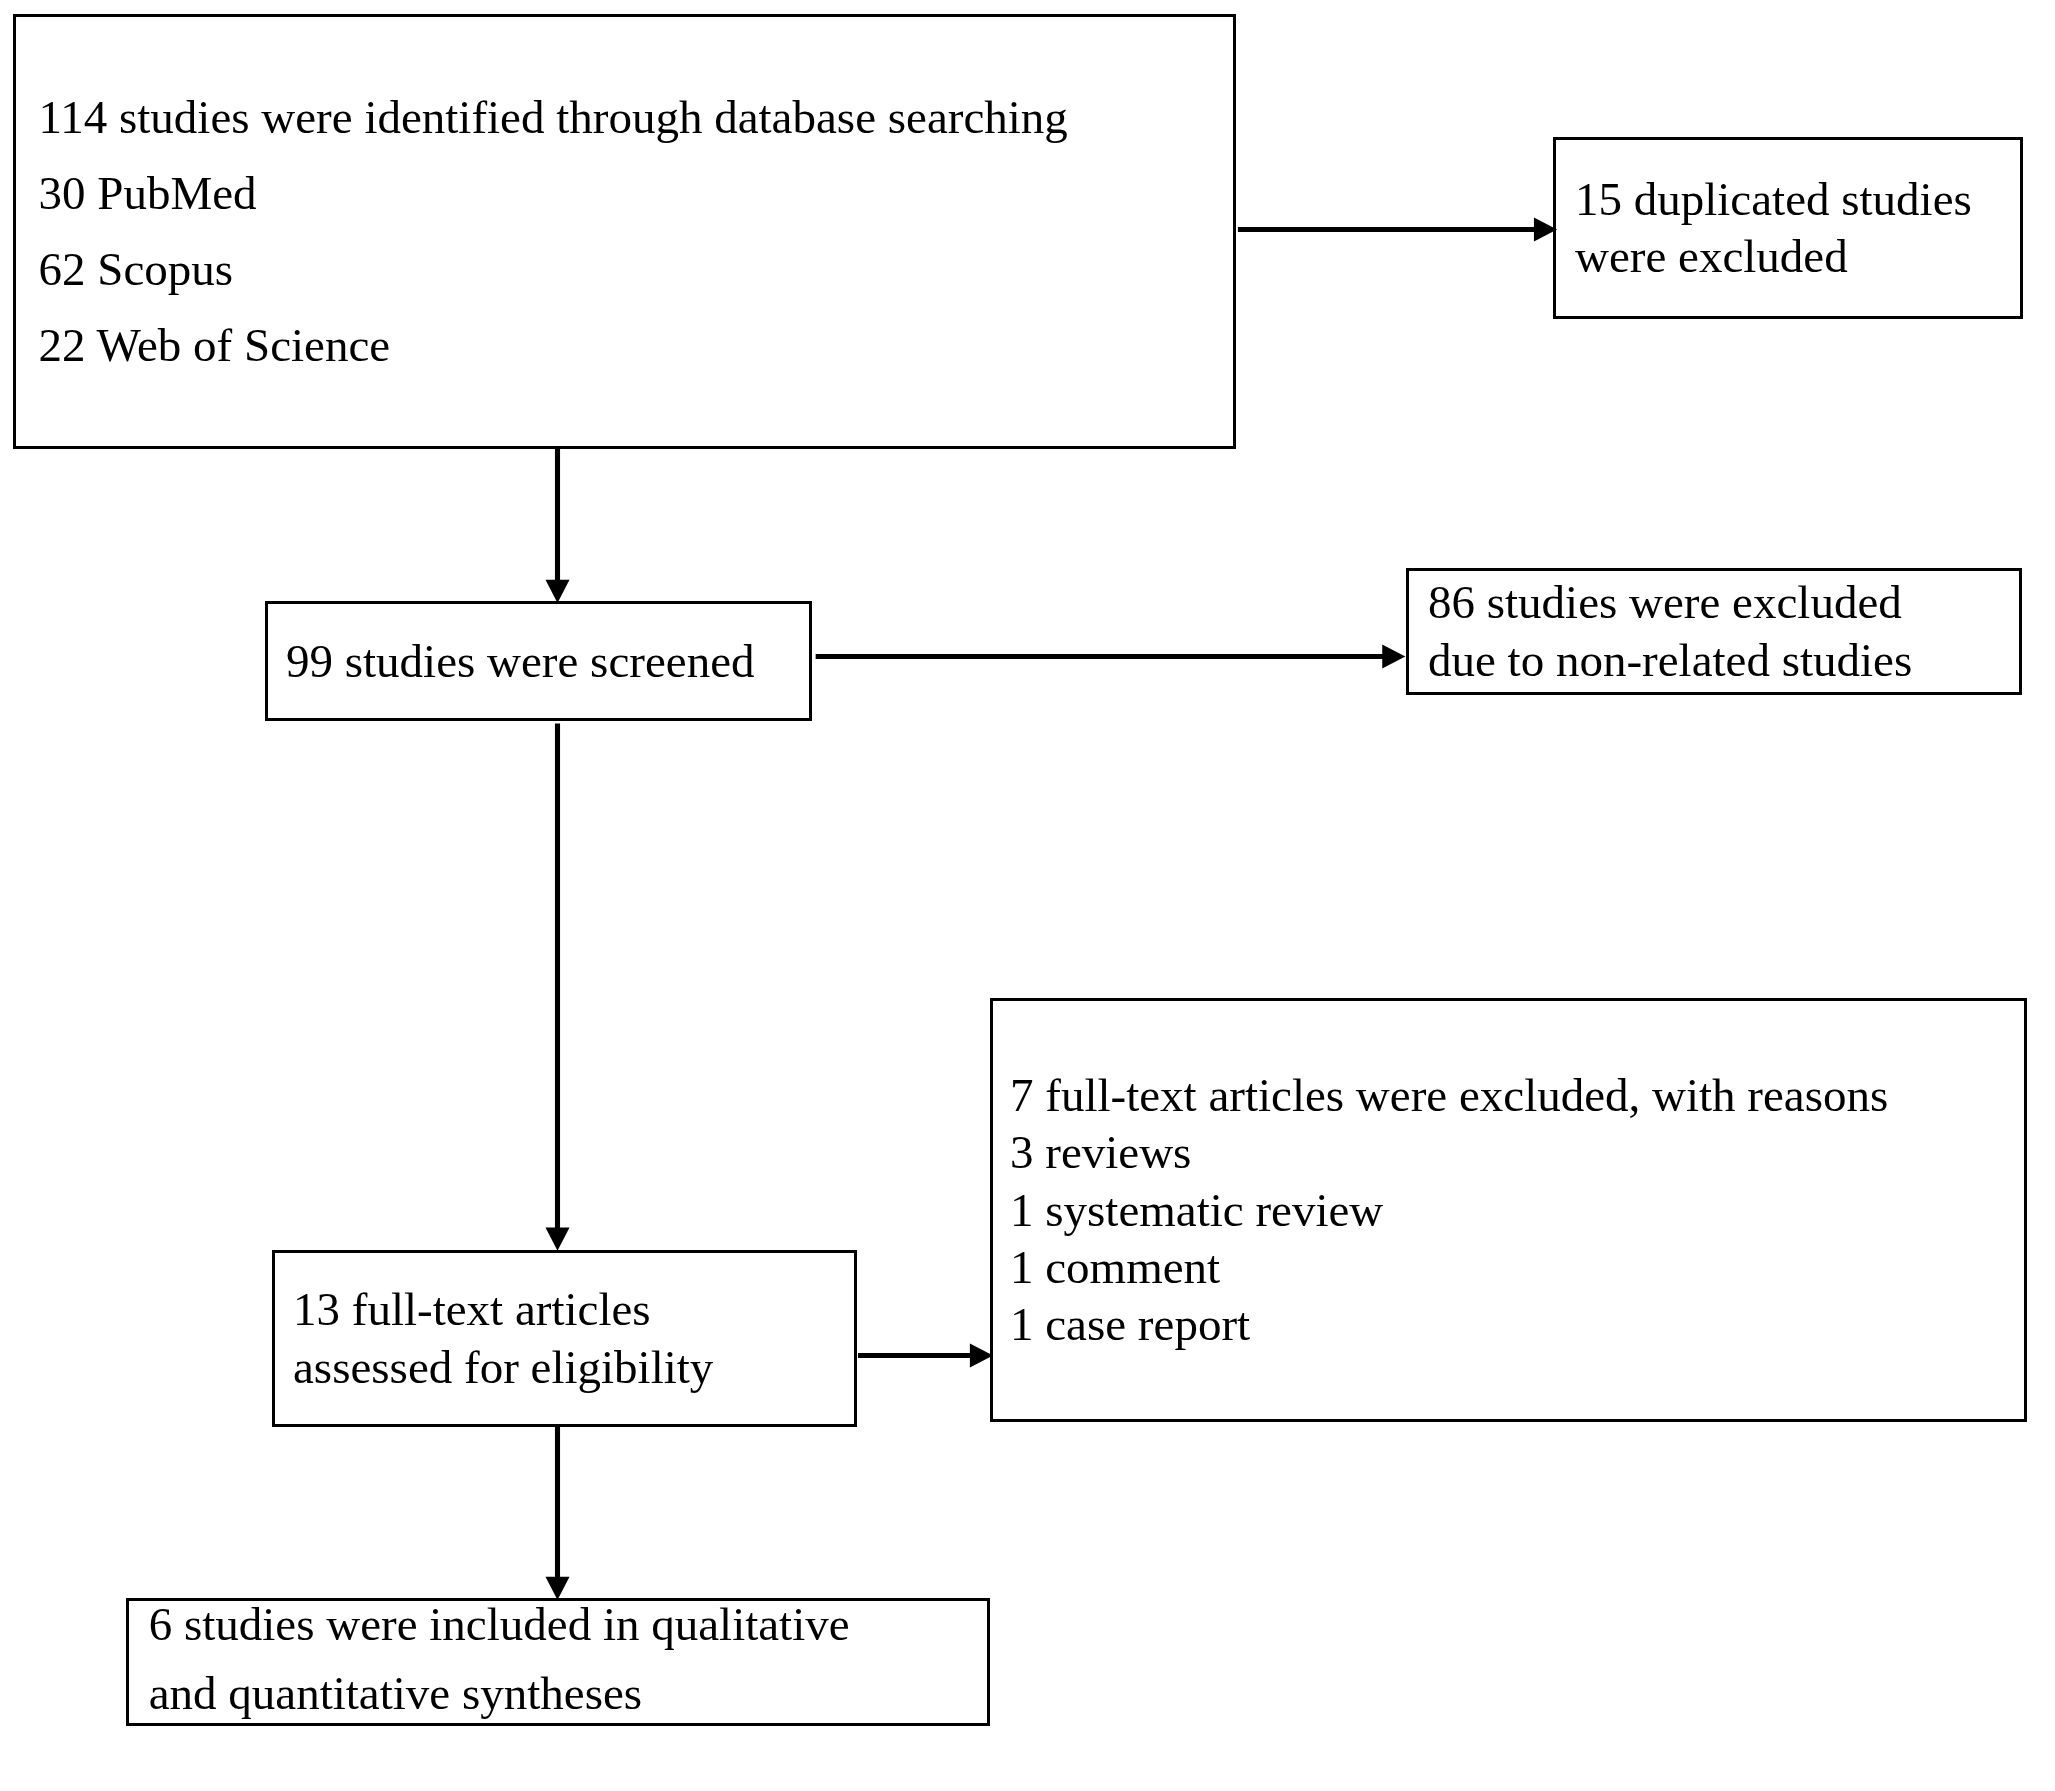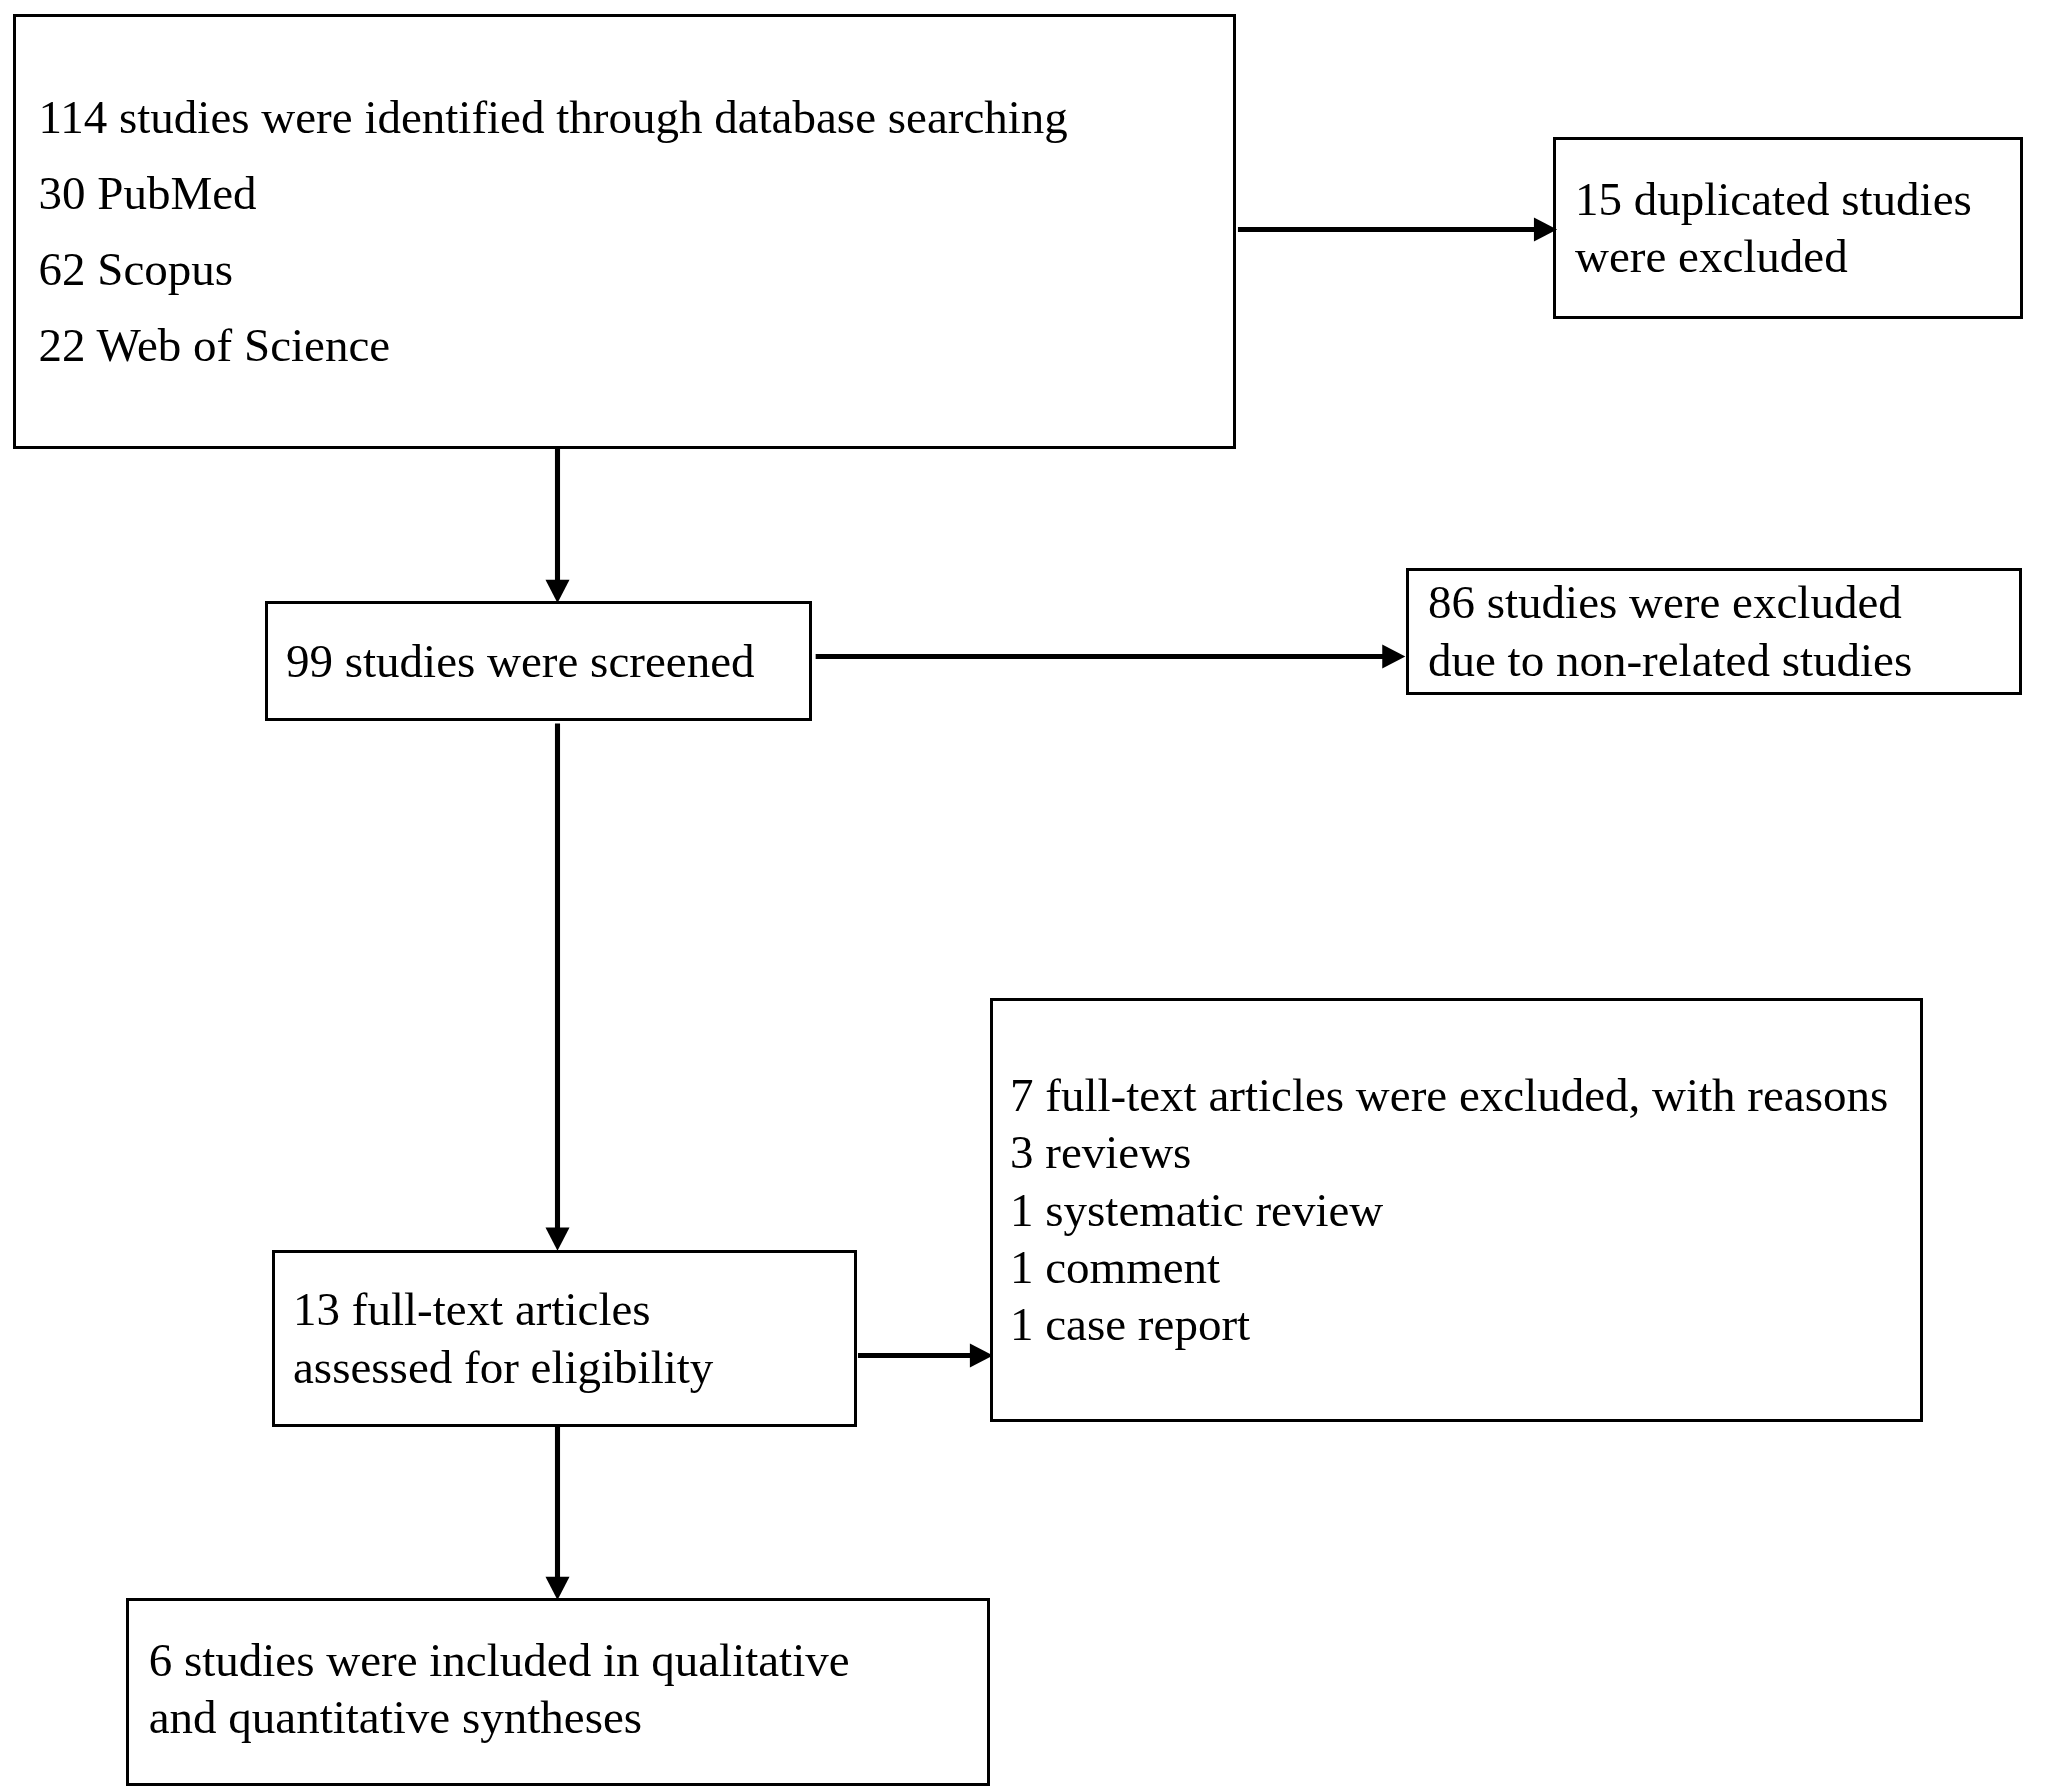--- a/index.html
+++ b/index.html
@@ -74,21 +74,21 @@
     height: 127px;
     padding: 0 0 0 19px;
   }
   #box-screen-excluded .line { margin: 0 0 10.3px 0; }
   #box-screen-excluded .line:last-child { margin-bottom: 0; }
 
   
   #box-fulltext-excluded {
     left: 990px;
     top: 998px;
-    width: 933px;
+    width: 1037px;
     height: 424px;
     padding: 0 0 0 17px;
     justify-content: center;
   }
   #box-fulltext-excluded .line { margin: 0 0 10.3px 0; }
   #box-fulltext-excluded .line:last-child { margin-bottom: 0; }
 
   
   #box-eligibility {
     left: 272px;
@@ -98,22 +98,23 @@
     padding: 0 8px 0 18px;
   }
   #box-eligibility .line { margin: 0 0 10.3px 0; }
   #box-eligibility .line:last-child { margin-bottom: 0; }
 
   
   #box-included {
     left: 126px;
     top: 1598px;
     width: 864px;
-    height: 188px;
+    height: 128px;
     padding: 0 0 0 19.7px;
+    justify-content: space-between;
   }
   #box-included .line { margin: 0 0 10.3px 0; }
   #box-included .line:last-child { margin-bottom: 6px; }
 
   
   .connector {
     position: absolute;
   }
   .connector svg { display: block; }
 </style>

